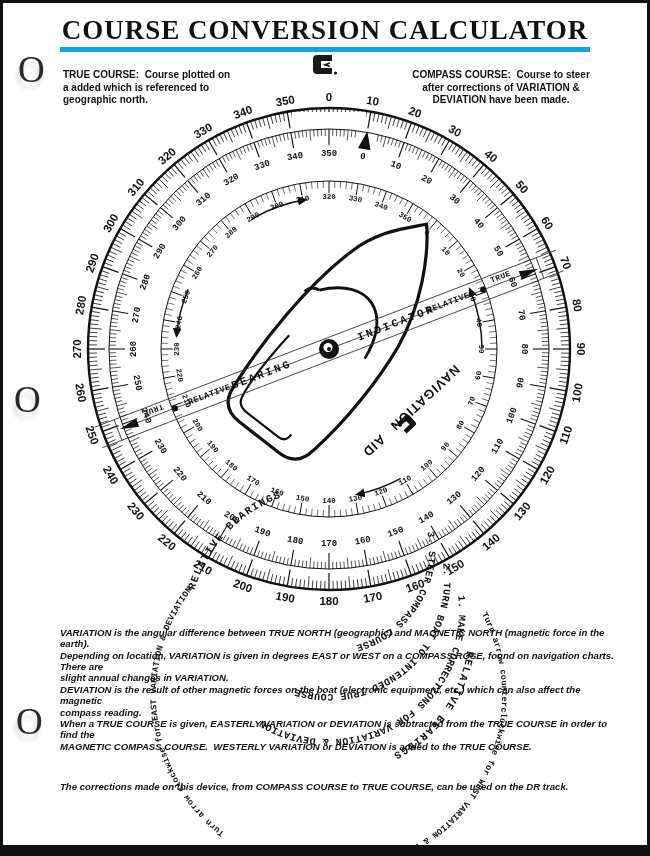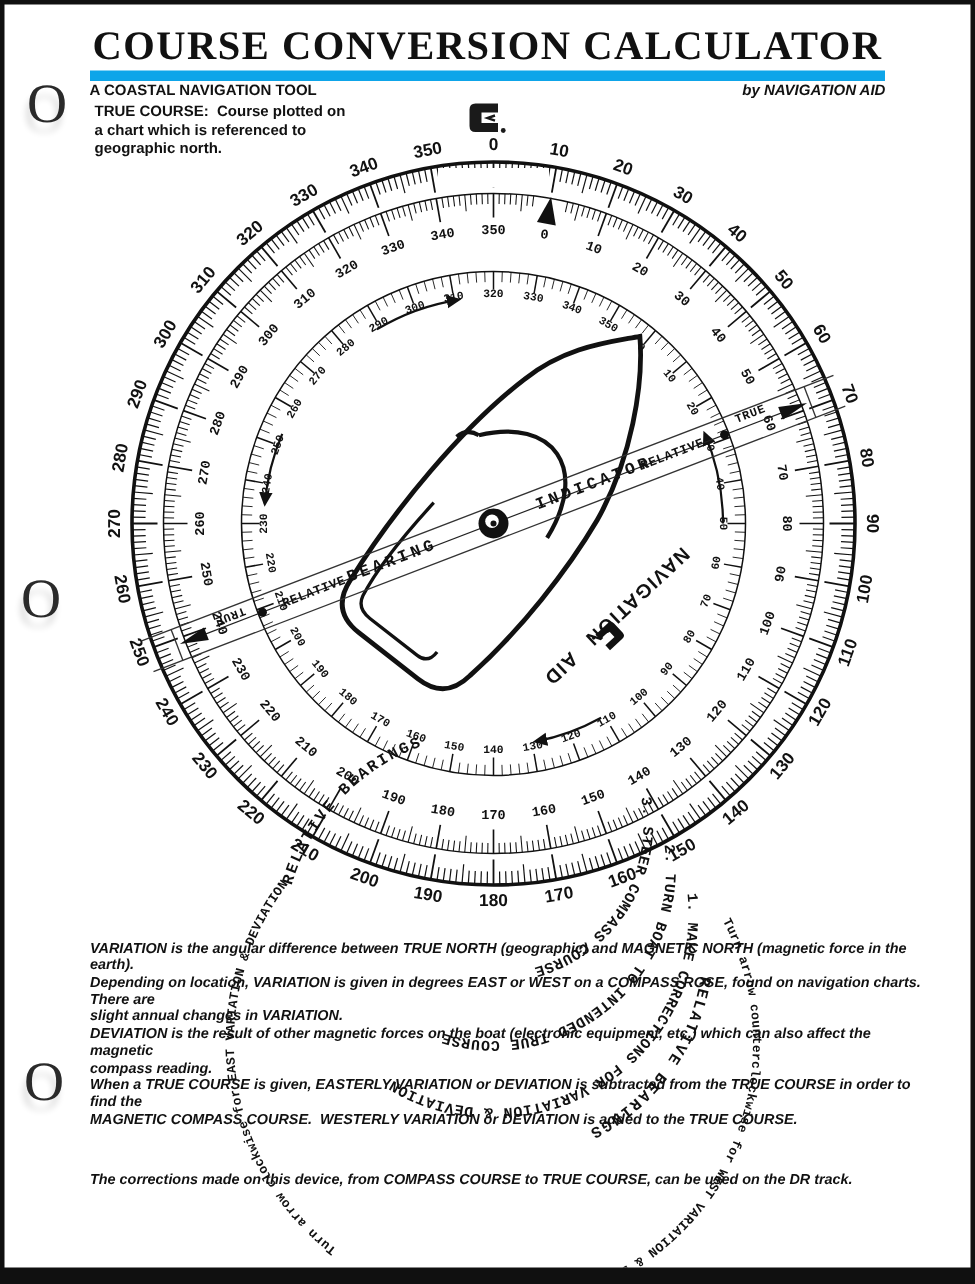--- a/index.html
+++ b/index.html
@@ -5,21 +5,21 @@
   html,body{margin:0;padding:0;background:#777;}
   .page{
     position:relative;width:650px;height:856px;background:#ffffff;
     box-sizing:border-box;border:3px solid #101010;border-bottom:11px solid #101010;
     overflow:hidden;font-family:"Liberation Sans",sans-serif;color:#111;
   }
   .hole{position:absolute;font-family:"Liberation Serif",serif;font-size:37px;line-height:1;
         color:#2a2a2a;text-shadow:-2px 7px 4px rgba(0,0,0,0.14);}
   .titlewrap{width:max-content;margin:12px auto 0;}
   .title{font-family:"Liberation Serif",serif;font-weight:bold;font-size:27px;letter-spacing:1px;
-         border-bottom:7px solid #0ea5e9;padding:0 2px 1px;white-space:nowrap;}
+         border-bottom:5px solid #0ea5e9;padding:0 2px 1px;white-space:nowrap;}
   .subrow{display:flex;justify-content:space-between;margin-top:1px;
           font-size:10px;font-weight:bold;}
   .byline{font-style:italic;}
   .toplogo{display:block;margin:1px auto 0;width:30px;height:24px;}
   .defblock{position:absolute;top:66px;font-size:10px;font-weight:bold;line-height:12.5px;white-space:pre-wrap;}
   #def-left{left:60px;width:190px;text-align:left;}
   #def-right{left:393px;width:210px;text-align:center;}
   #dial-holder{position:absolute;left:0;top:0;width:650px;height:856px;}
   .paras{position:absolute;left:57px;top:601px;width:560px;font-size:9.6px;font-weight:bold;
          line-height:11.4px;white-space:pre-wrap;}
@@ -30,34 +30,33 @@
 <body>
 
 <div class="page">
 
   <div class="hole" style="left:15px;top:48px;">O</div>
   <div class="hole" style="left:11px;top:378px;">O</div>
   <div class="hole" style="left:13px;top:700px;">O</div>
 
   <div class="titlewrap">
     <div class="title">COURSE CONVERSION CALCULATOR</div>
-    <div class="subrow">
-      <span>A COASTAL NAVIGATION TOOL</span>
-      <span class="byline">by NAVIGATION AID</span>
-    </div>
   </div>
   <svg class="toplogo" viewBox="0 0 30 24">
     <path d="M22,2 L7,2 Q3,2 3,6 L3,17 Q3,21 7,21 L22,21 L22,15 L11,15 L11,8 L22,8 Z" fill="#1a1a1a"></path>
     <path d="M20,10 L15,11.7 L20,13.4" fill="none" stroke="#1a1a1a" stroke-width="1.6"></path>
     <circle cx="25.5" cy="20" r="1.6" fill="#1a1a1a"></circle>
   </svg>
 
   <div class="defblock" id="def-left">TRUE COURSE:  Course plotted on
-a chart which is referenced to
+a added which is referenced to
 geographic north.</div>
+  <div class="defblock" id="def-right">COMPASS COURSE:  Course to steer
+after corrections of VARIATION &amp;
+DEVIATION have been made.</div>
 
   <div id="dial-holder"><svg width="650" height="856" viewBox="0 0 650 856">
         <defs>
           <marker id="ah" orient="auto" markerWidth="8" markerHeight="8" refX="5" refY="3">
             <path d="M0,0 L6.5,3 L0,6 Z" fill="#111111"></path>
           </marker>
           <path id="tc" d="M 326 577 A 231 231 0 1 1 325.99 577" fill="none"></path>
           <path id="cc" d="M 326 530 A 184 184 0 1 1 325.99 530" fill="none"></path>
           <path id="cp" d="M 326 157 A 189 189 0 1 0 325.99 157" fill="none"></path>
           <path id="tn" d="M 326 519 A 173 173 0 1 1 325.99 519" fill="none"></path>

